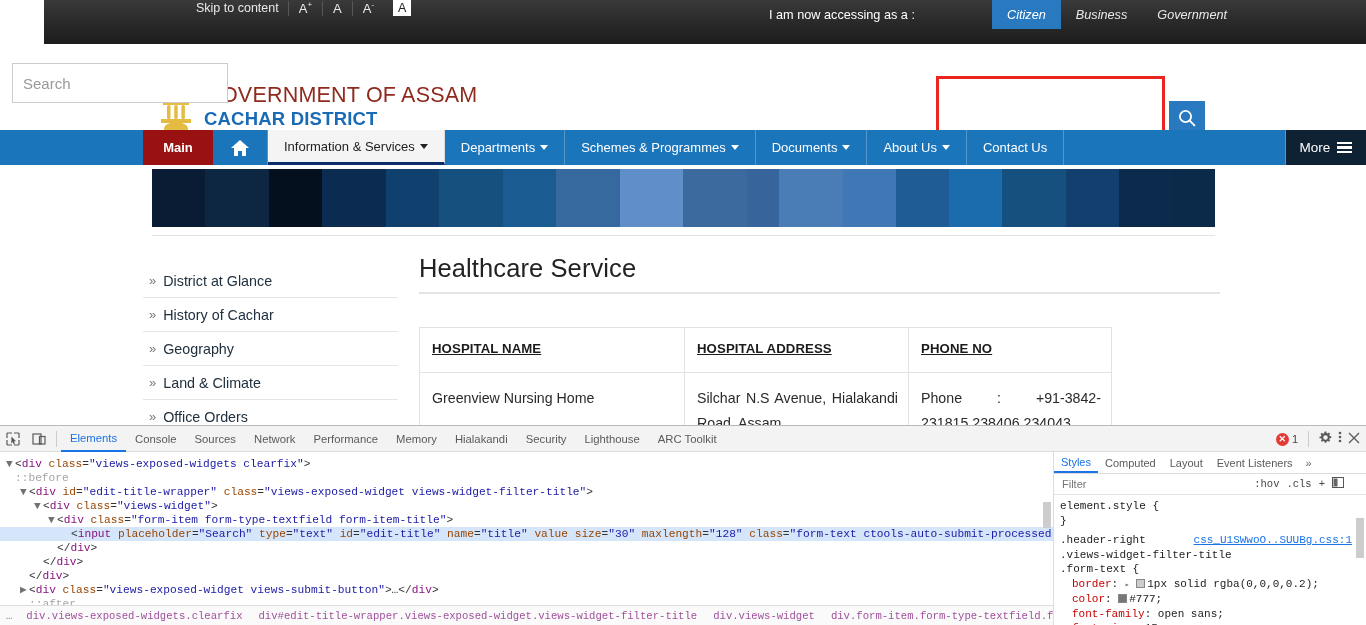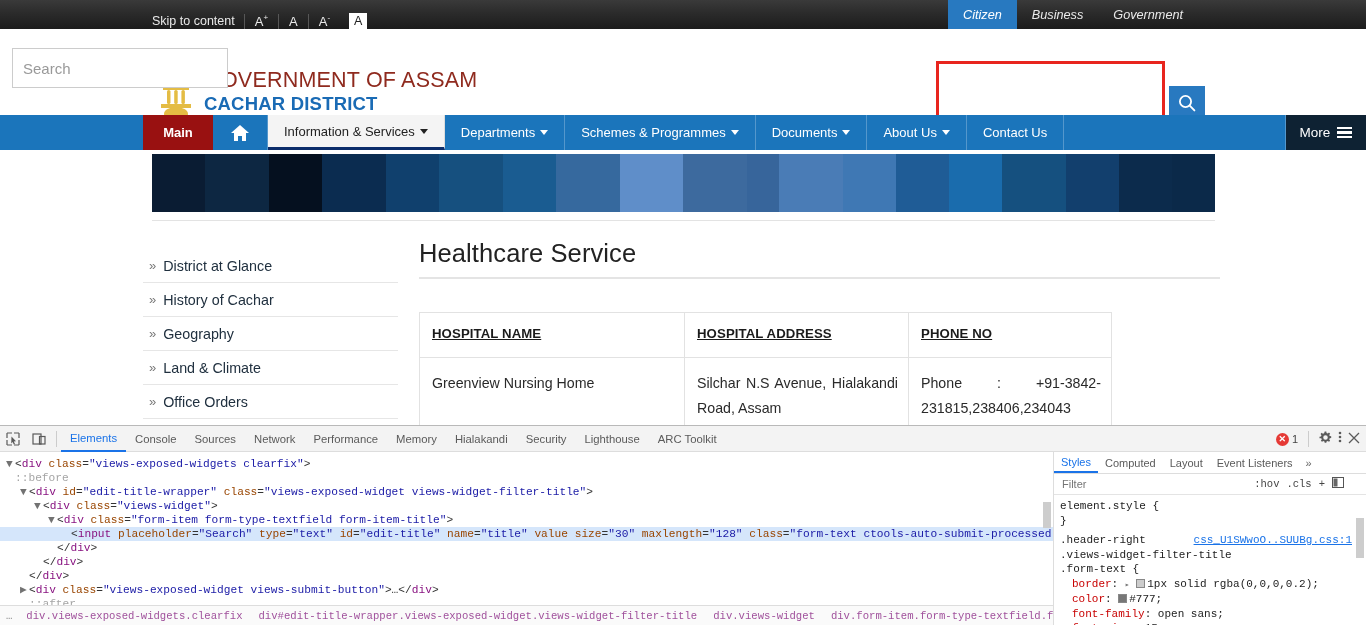--- a/index.html
+++ b/index.html
@@ -6,26 +6,27 @@
   html, body {
     margin: 0; padding: 0;
     width: 1366px; height: 625px;
     overflow: hidden;
     font-family: "Liberation Sans", sans-serif;
     background: #fff;
   }
 
   
   .topbar {
-    height: 29px;
+    height: 44px;
     background: linear-gradient(to bottom, #3a3a3a 0%, #2b2b2b 45%, #1c1c1c 100%);
     display: flex;
-    align-items: flex-end;
+    align-items: flex-start;
     position: relative;
     color: #e8e8e8;
+    margin-left: 44px;
   }
   .topbar-left {
     display: flex; align-items: center;
     margin-left: 152px;
     gap: 0;
   }
   .skip-link {
     font-size: 12.5px; color: #e9e9e9; text-decoration: none;
     padding-right: 9px;
   }
@@ -340,20 +341,21 @@
     <a class="fsz" href="#">
         <span>A</span>
       </a>
     <span class="sep"></span>
     <a class="fsz" href="#">
         <span>A</span>
         <sup>-</sup>
       </a>
     <a class="fsz-active" href="#">A</a>
   </div>
+  <div class="topbar-center">I am now accessing as a :</div>
   <div class="topbar-right">
     <a class="persona active" href="#">Citizen</a>
     <a class="persona" href="#">Business</a>
     <a class="persona" href="#">Government</a>
   </div>
 </div>
 
 <div class="header">
   <div class="emblem">
     <svg viewBox="0 0 52 72" width="52" height="72" aria-hidden="true">

